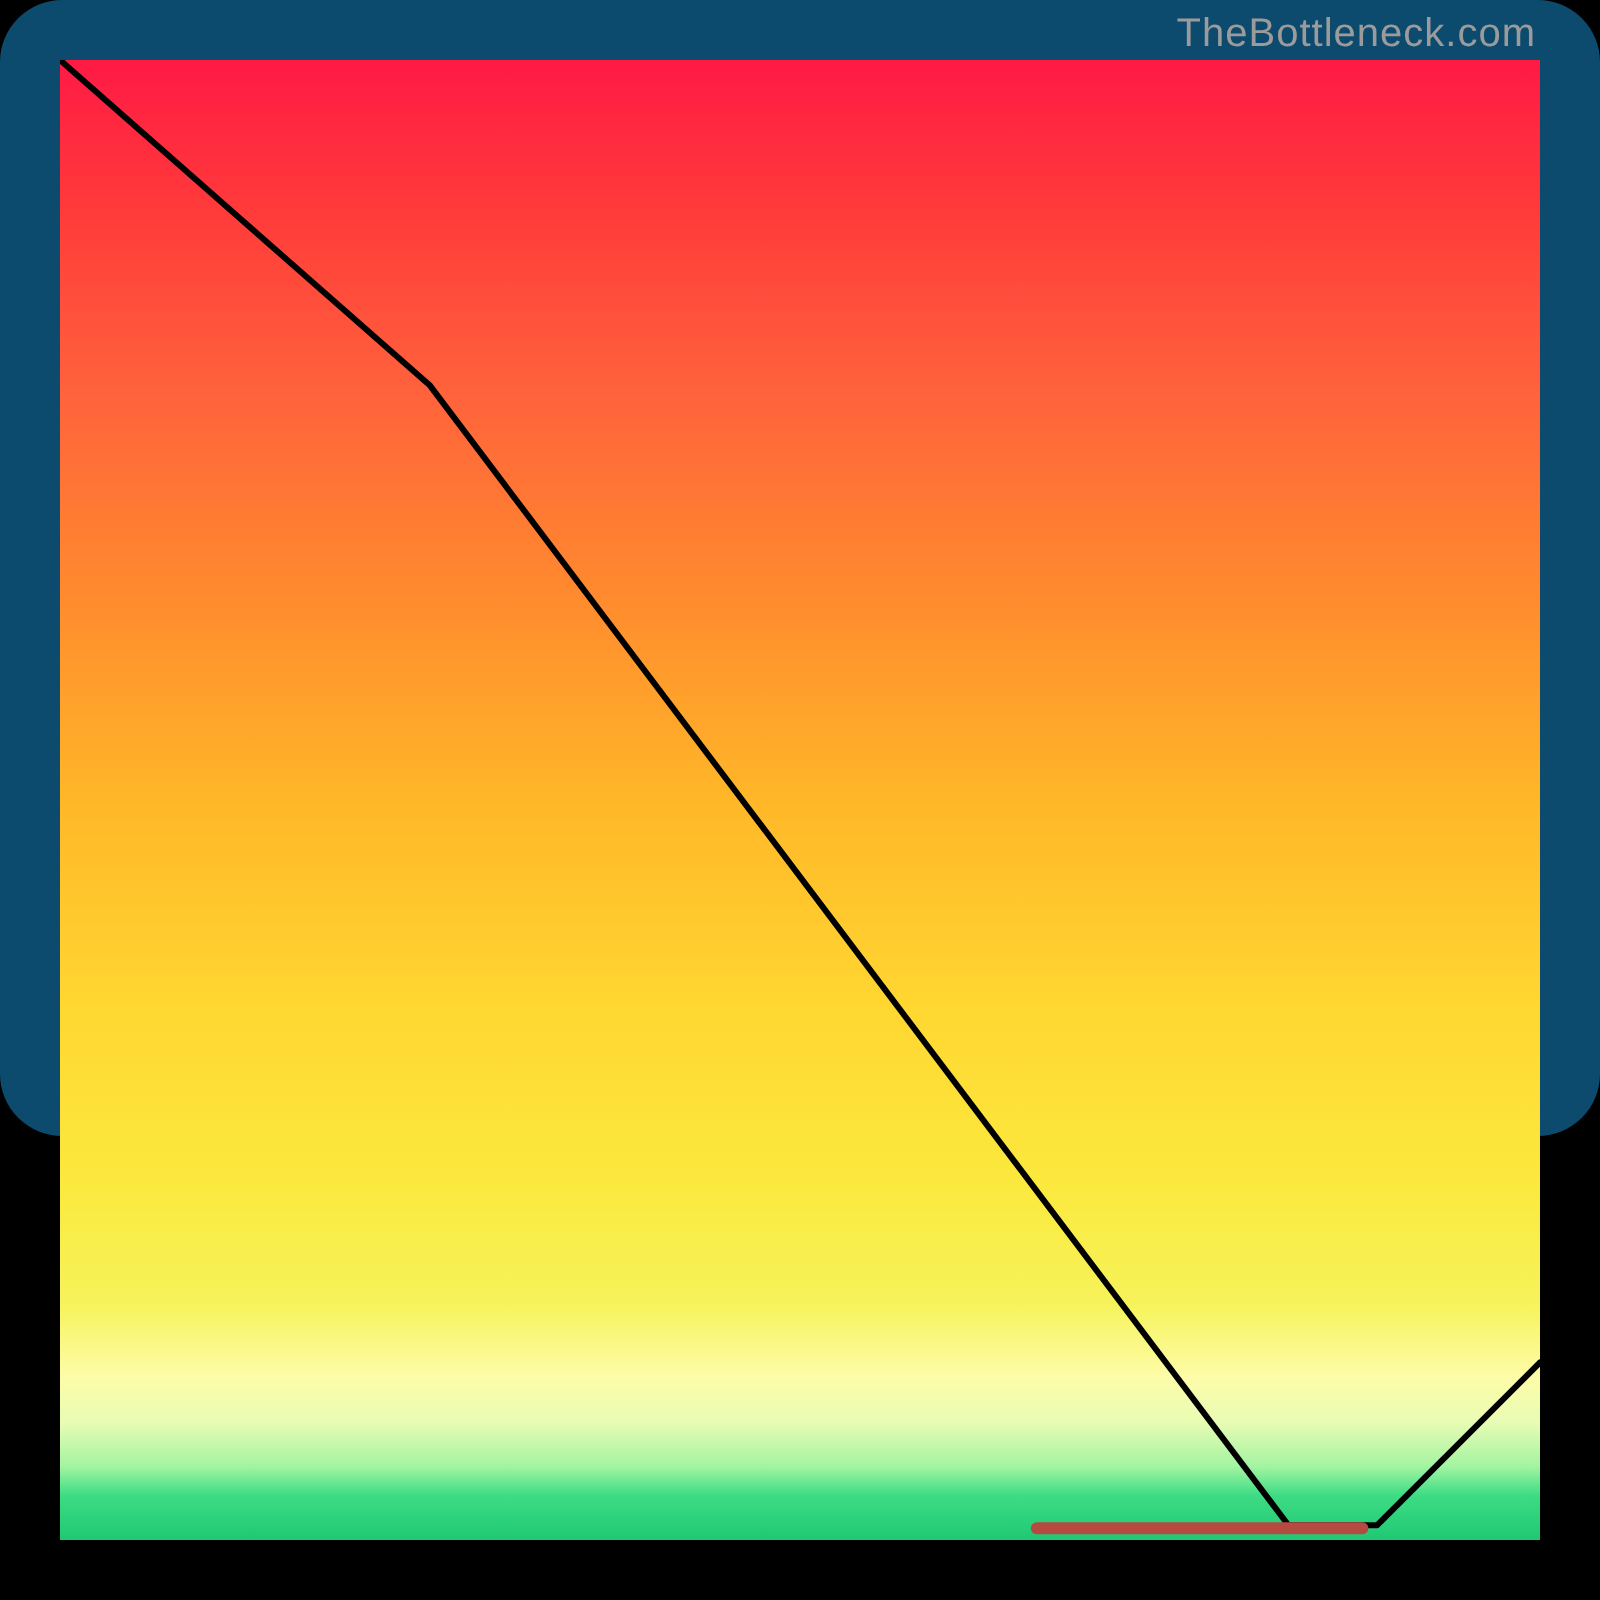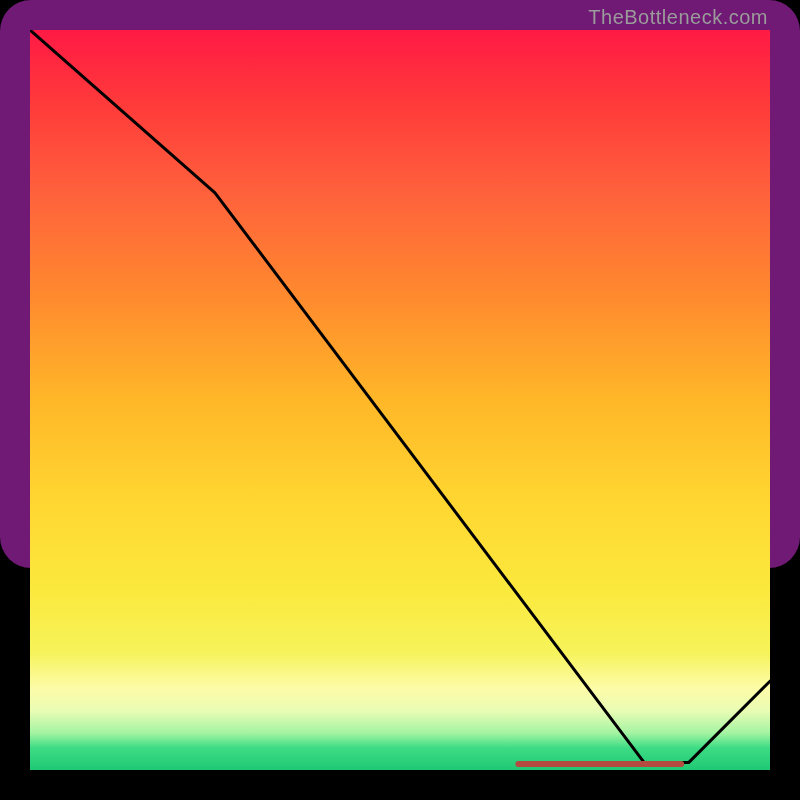--- a/index.html
+++ b/index.html
@@ -8,21 +8,21 @@
     width: 800px;
     height: 800px;
     background: #000;
     overflow: hidden;
     font-family: Arial, Helvetica, sans-serif;
   }
   .stage {
     position: relative;
     width: 800px;
     height: 568px;
-    background: #701a75;
+    background: #0c4a6e;
     border-radius: 31px;
   }
   .plot-area {
     position: absolute;
     left: 30px;
     top: 30px;
     width: 740px;
     height: 740px;
     
     background: linear-gradient(

